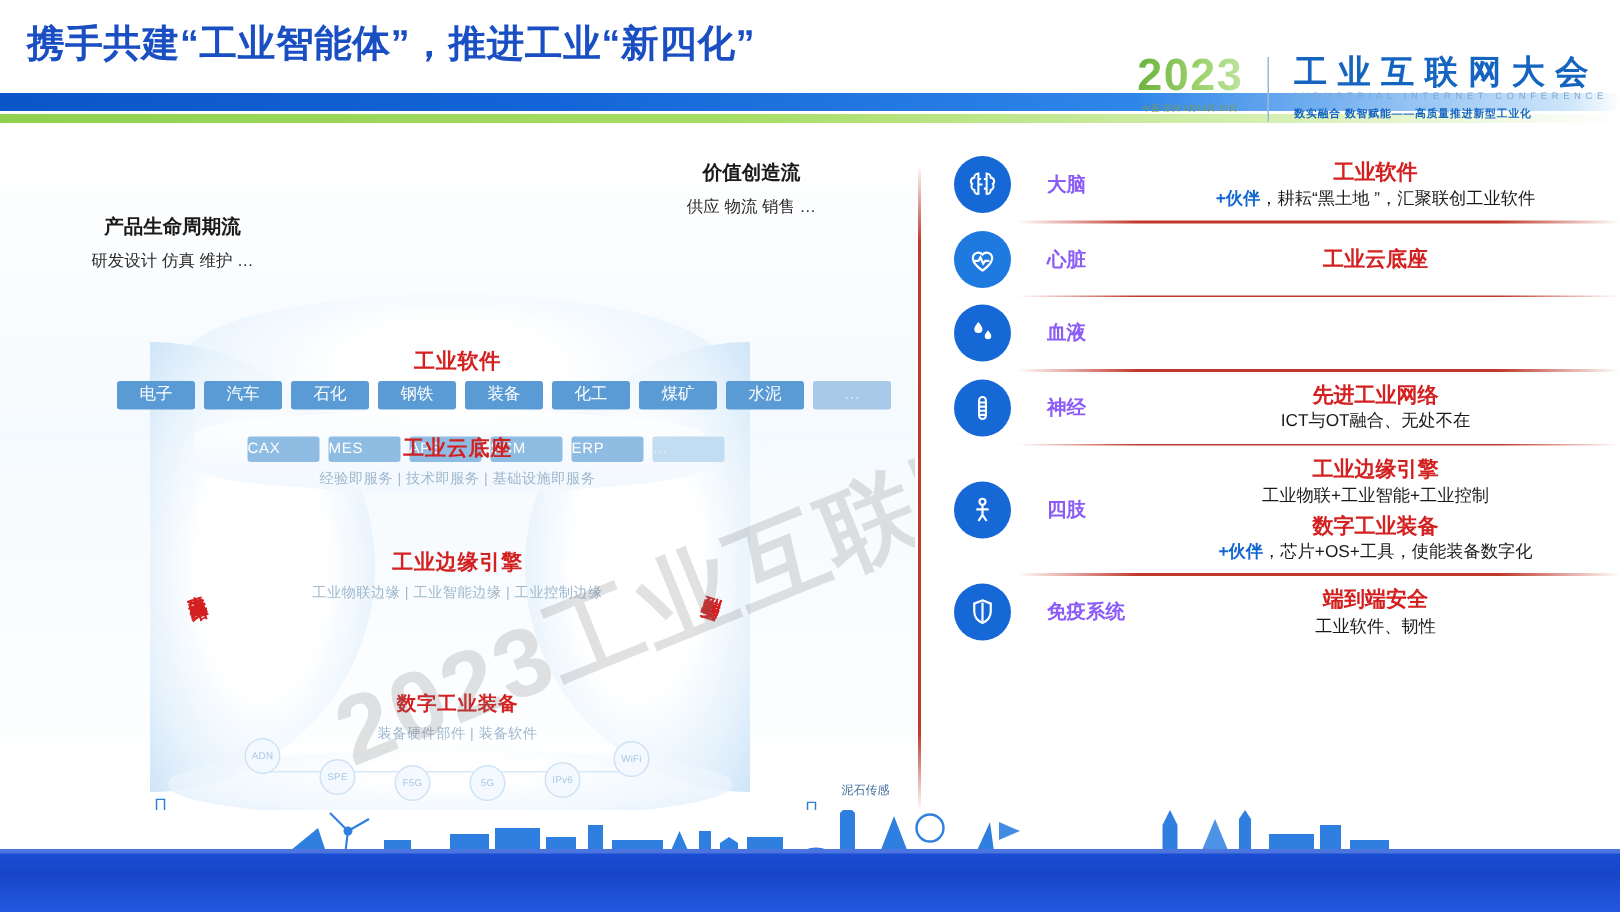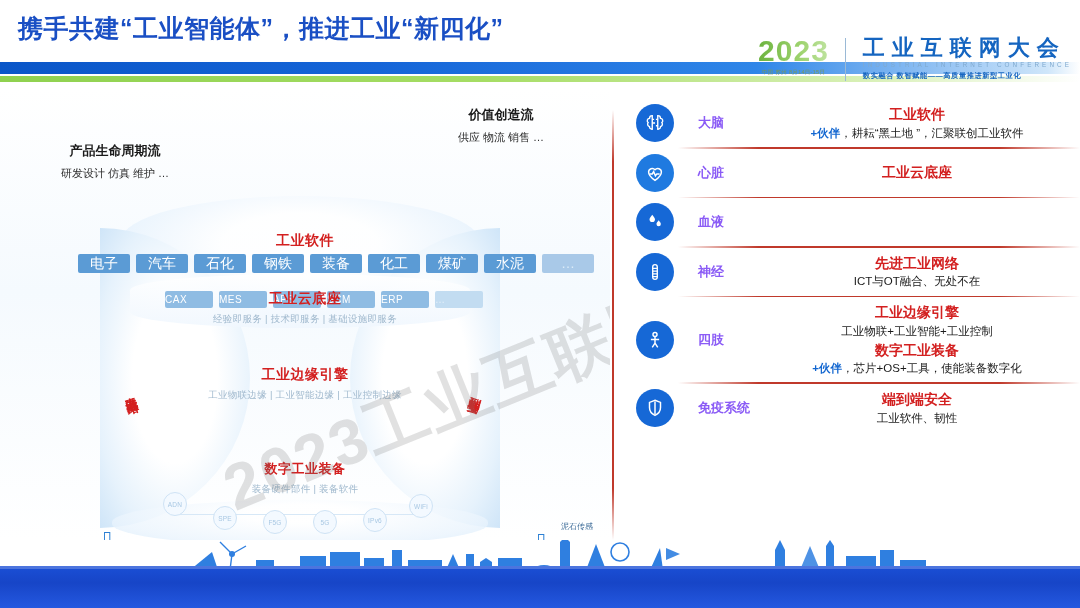--- a/index.html
+++ b/index.html
@@ -108,21 +108,21 @@
 
   
   .flow-col { position: absolute; text-align: center; }
   .flow-title { font-size: 13px; font-weight: bold; color: #1a1a1a; white-space: nowrap; }
   .flow-sub { font-size: 11px; color: #2b2b2b; margin-top: 6px; white-space: nowrap; }
 
   
   #chips-row { position: absolute; left: 78px; top: 166px; display: flex; gap: 6px; }
   .chip {
     width: 52px; height: 19px; line-height: 19px; text-align: center;
-    font-size: 14px; color: #ffffff; font-weight: 500;
+    font-size: 11px; color: #ffffff; font-weight: 500;
     background: #5b9bd5; border-radius: 2px;
   }
   .chip.faded { background: #a9c9e8; color: #dcebf8; }
 
   #chips-row2 { position: absolute; left: 165px; top: 203px; display: flex; gap: 6px; }
   .chip2 {
     width: 48px; height: 17px; line-height: 17px; text-align: left;
     font-size: 10px; color: #ffffff;
     background: #8fbce3; border-radius: 2px; letter-spacing: .5px;
   }

